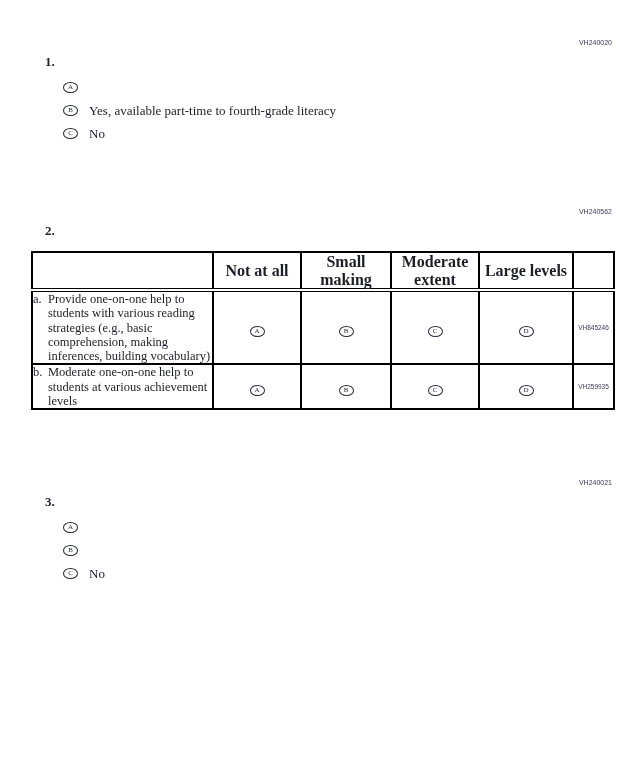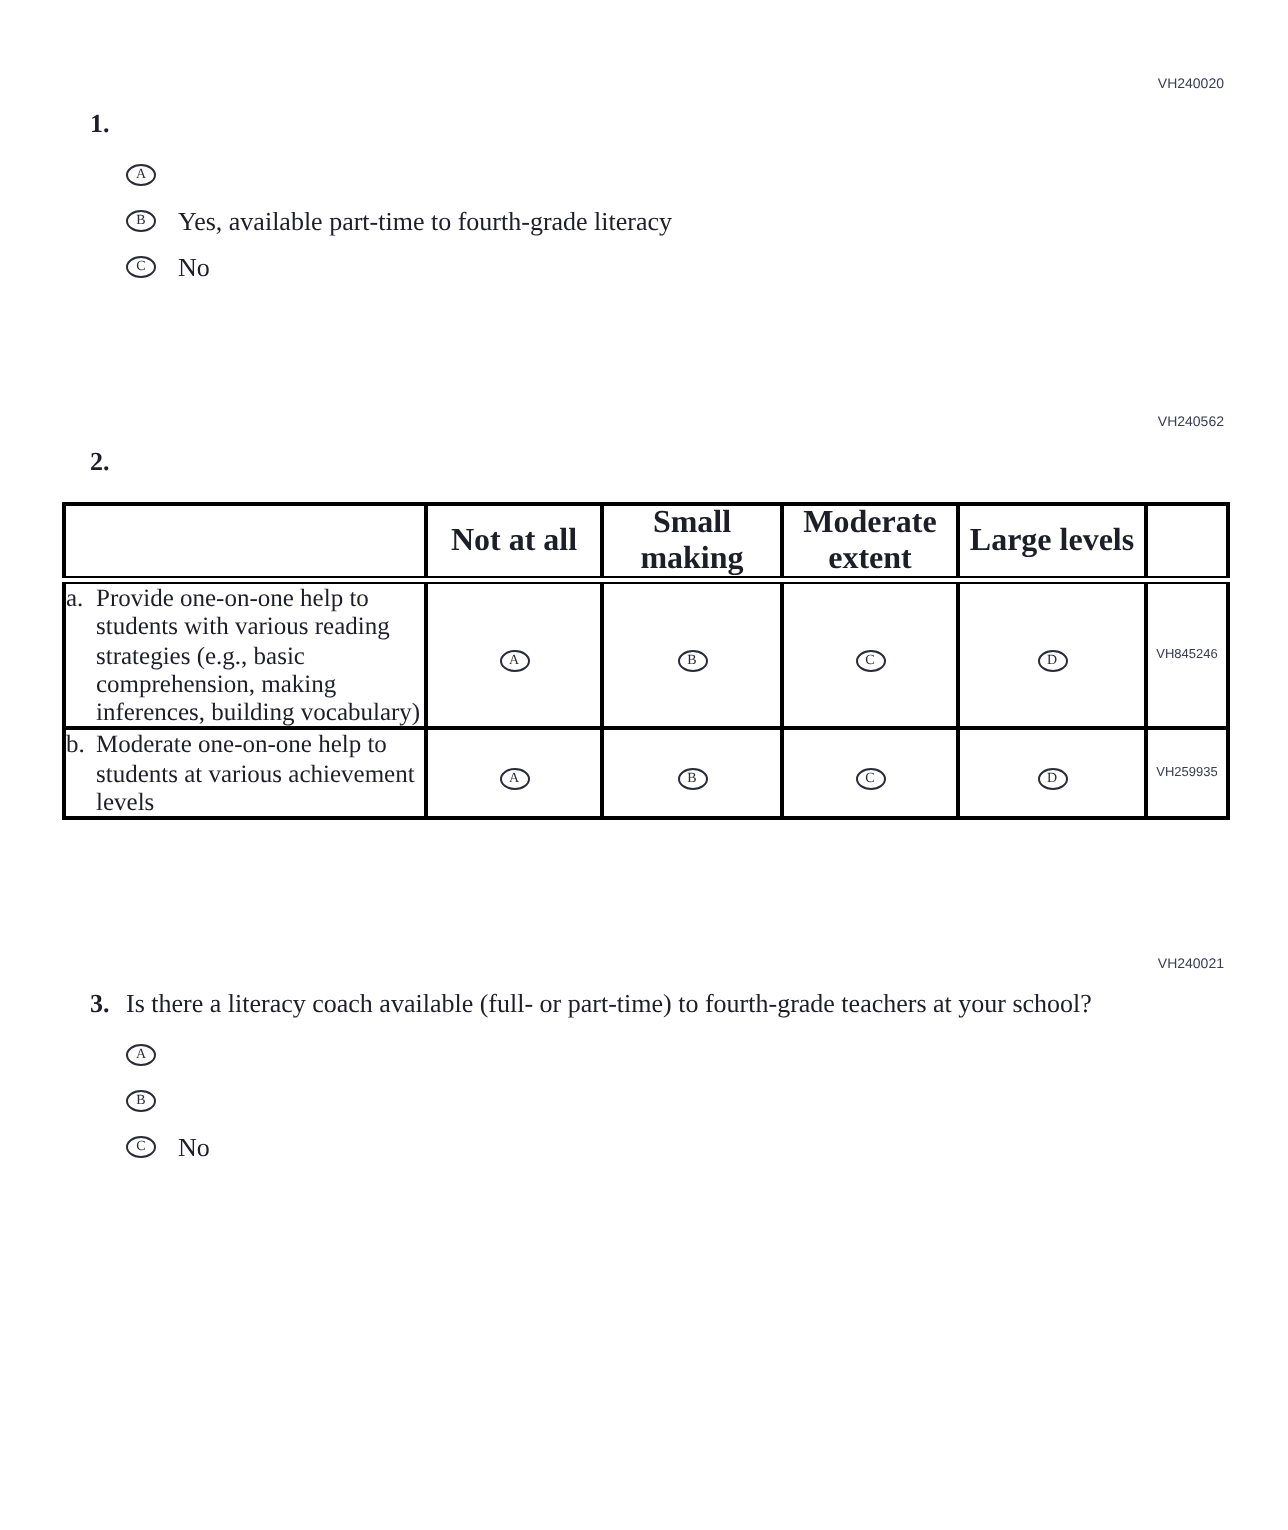--- a/index.html
+++ b/index.html
@@ -228,21 +228,20 @@
           <td class="code-cell">VH259935</td>
         </tr>
       </tbody>
     </table>
   </section>
 
   <section class="question-section" style="top:478px">
     <div class="accession-code">VH240021</div>
     <div class="q-row">
       <span class="q-num">3.</span>
-      <span class="q-text">Is there a literacy coach available (full- or part-time) to fourth-grade teachers at your school?</span>
     </div>
     <div class="options">
       <div class="option">
         <span class="bubble">
             <span>A</span>
           </span>
       </div>
       <div class="option">
         <span class="bubble">
             <span>B</span>

